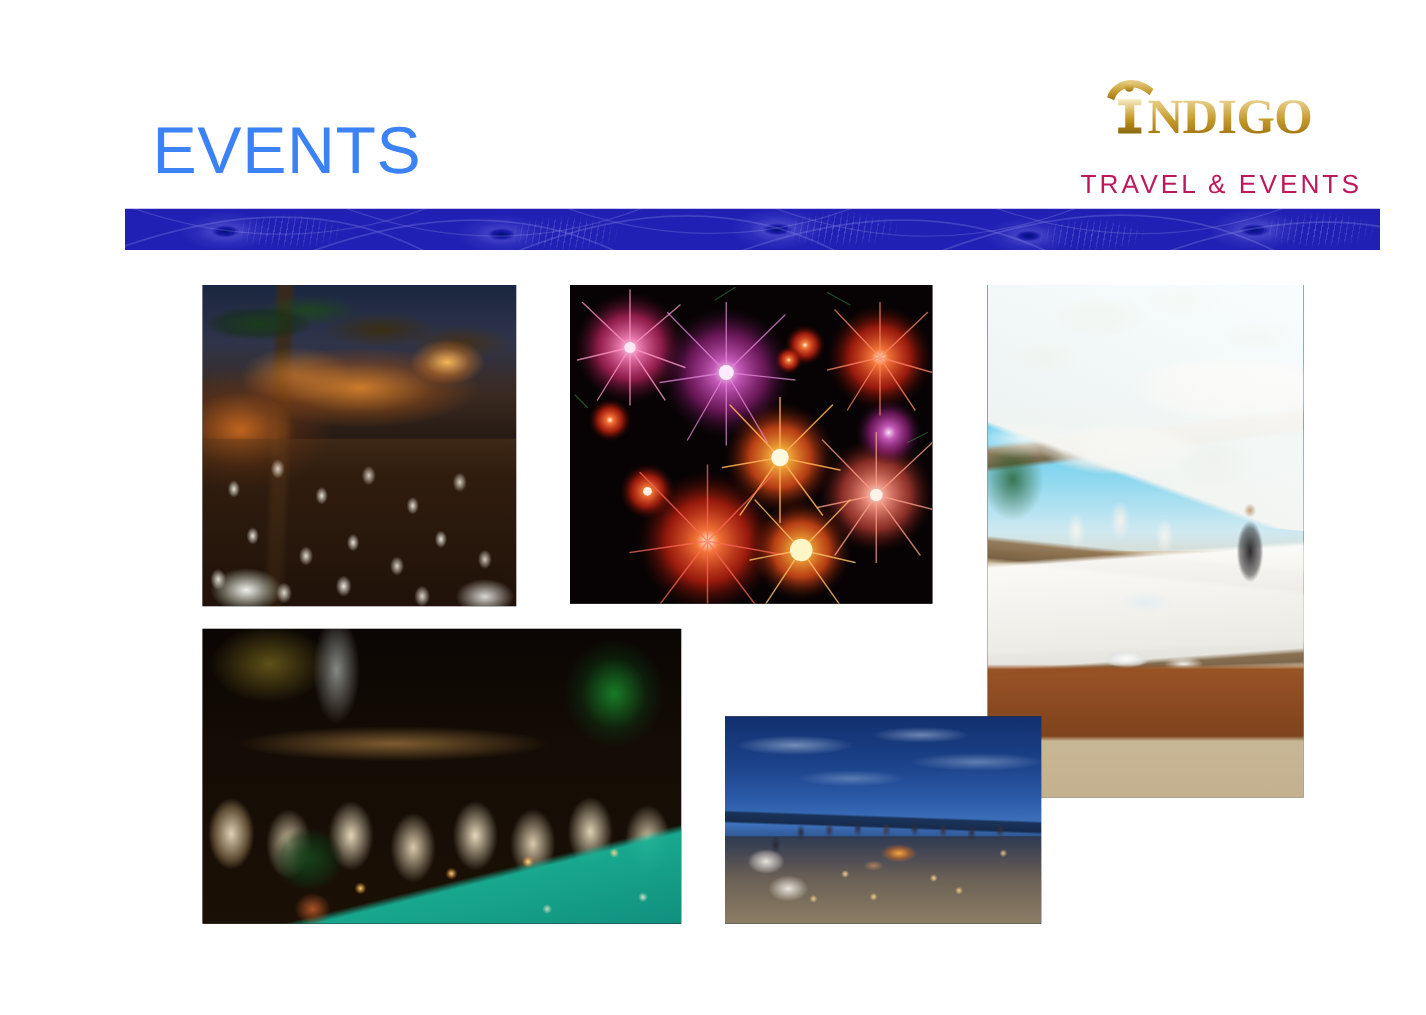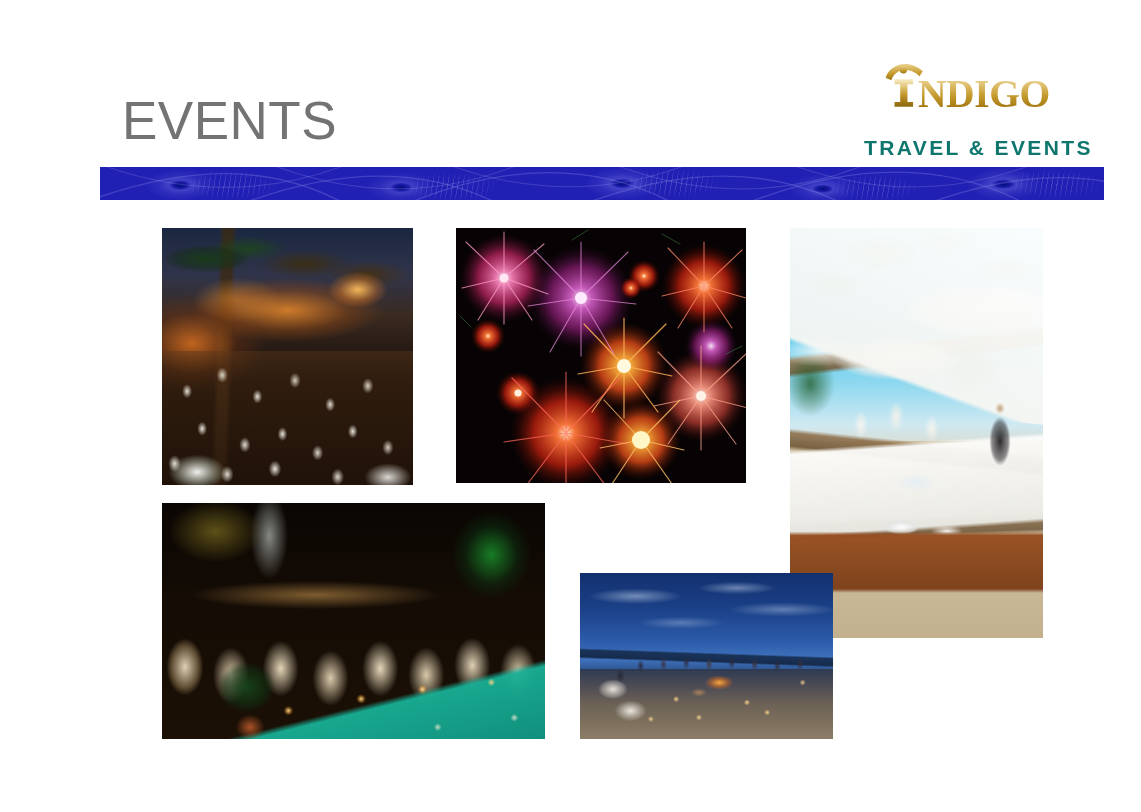--- a/index.html
+++ b/index.html
@@ -18,21 +18,21 @@
     overflow: hidden;
   }
 
   
   .slide-title {
     position: absolute;
     left: 122px;
     top: 92px;
     font-size: 53px;
     line-height: 58px;
-    color: #737373;
+    color: #3b82f6;
     letter-spacing: 0.5px;
     font-weight: 400;
     white-space: nowrap;
   }
 
   
   .banner-bar {
     position: absolute;
     left: 100px;
     top: 167px;
@@ -96,22 +96,22 @@
     height: 50px;
   }
   .logo-tagline {
     position: absolute;
     left: 2px;
     top: 104px;
     width: 226px;
     text-align: center;
     font-size: 21px;
     letter-spacing: 2.4px;
-    color: #0f766e;
-    font-weight: 700;
+    color: #be185d;
+    font-weight: 400;
     white-space: nowrap;
   }
 
   
   .photo {
     position: absolute;
     overflow: hidden;
     background: #222;
   }
   .photo .layer { position: absolute; inset: 0; }

